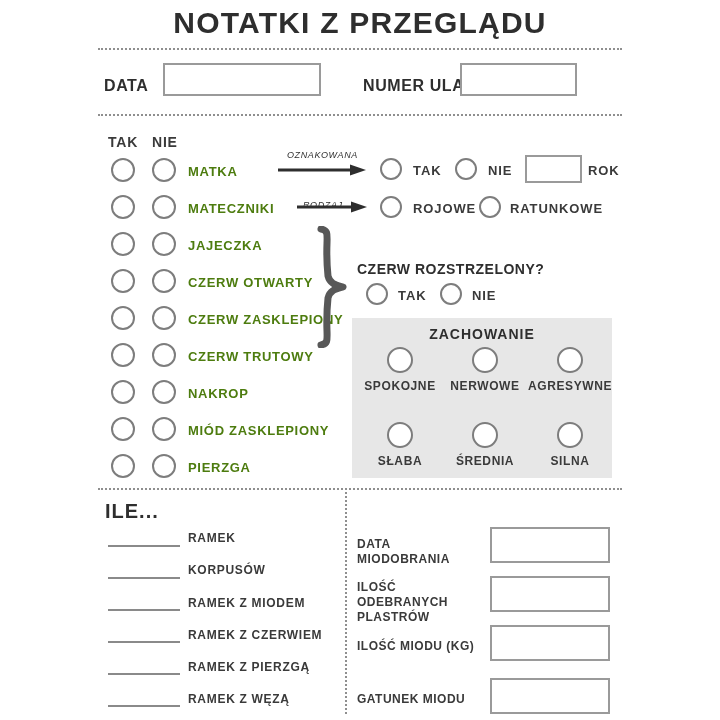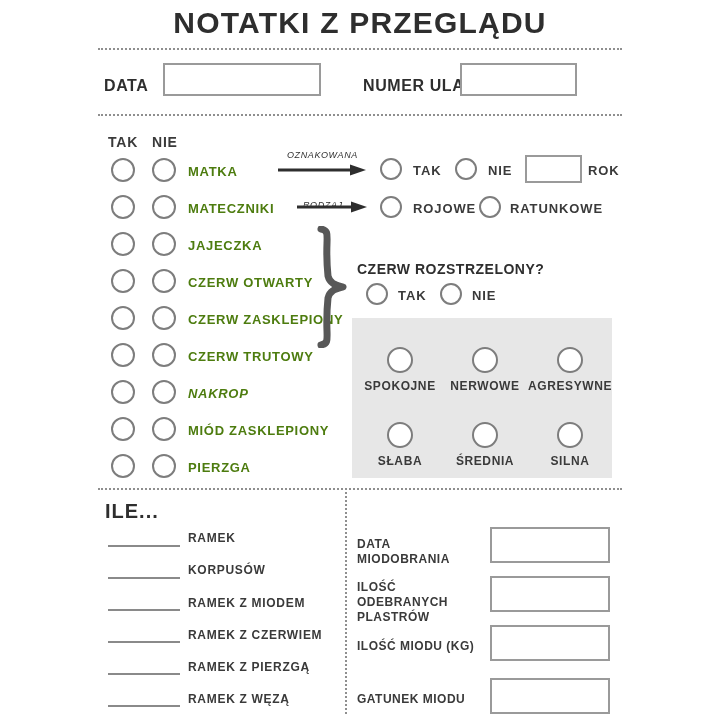--- a/index.html
+++ b/index.html
@@ -159,21 +159,21 @@
     <div class="circ" style="left:111px;top:306px;"></div>
     <div class="circ" style="left:152px;top:306px;"></div>
     <div class="item-label" style="left:188px;top:312px;">CZERW ZASKLEPIONY</div>
 
     <div class="circ" style="left:111px;top:343px;"></div>
     <div class="circ" style="left:152px;top:343px;"></div>
     <div class="item-label" style="left:188px;top:349px;">CZERW TRUTOWY</div>
 
     <div class="circ" style="left:111px;top:380px;"></div>
     <div class="circ" style="left:152px;top:380px;"></div>
-    <div class="item-label" style="left:188px;top:386px;font-style:italic;">NAKROP</div>
+    <div class="item-label" style="left:188px;top:386px;">NAKROP</div>
 
     <div class="circ" style="left:111px;top:417px;"></div>
     <div class="circ" style="left:152px;top:417px;"></div>
     <div class="item-label" style="left:188px;top:423px;">MIÓD ZASKLEPIONY</div>
 
     <div class="circ" style="left:111px;top:454px;"></div>
     <div class="circ" style="left:152px;top:454px;"></div>
     <div class="item-label" style="left:188px;top:460px;">PIERZGA</div>
   </div>
 
@@ -205,20 +205,21 @@
   <div class="circ sm" style="left:479px;top:196px;"></div>
   <div class="opt-label" style="left:510px;top:201px;">RATUNKOWE</div>
 
   <div class="qtext" style="left:357px;top:261px;">CZERW ROZSTRZELONY?</div>
   <div class="circ sm" style="left:366px;top:283px;"></div>
   <div class="opt-label" style="left:398px;top:288px;">TAK</div>
   <div class="circ sm" style="left:440px;top:283px;"></div>
   <div class="opt-label" style="left:472px;top:288px;">NIE</div>
 
   <div class="panel" style="left:352px;top:318px;width:260px;height:160px;">
+    <div class="panel-title" style="left:0;top:8px;">ZACHOWANIE</div>
 
     <div class="circ-p" style="left:35px;top:29px;"></div>
     <div class="circ-p" style="left:120px;top:29px;"></div>
     <div class="circ-p" style="left:205px;top:29px;"></div>
 
     <div class="panel-opt" style="left:8px;top:61px;width:80px;">SPOKOJNE</div>
     <div class="panel-opt" style="left:93px;top:61px;width:80px;">NERWOWE</div>
     <div class="panel-opt" style="left:176px;top:61px;width:84px;">AGRESYWNE</div>
 
 

